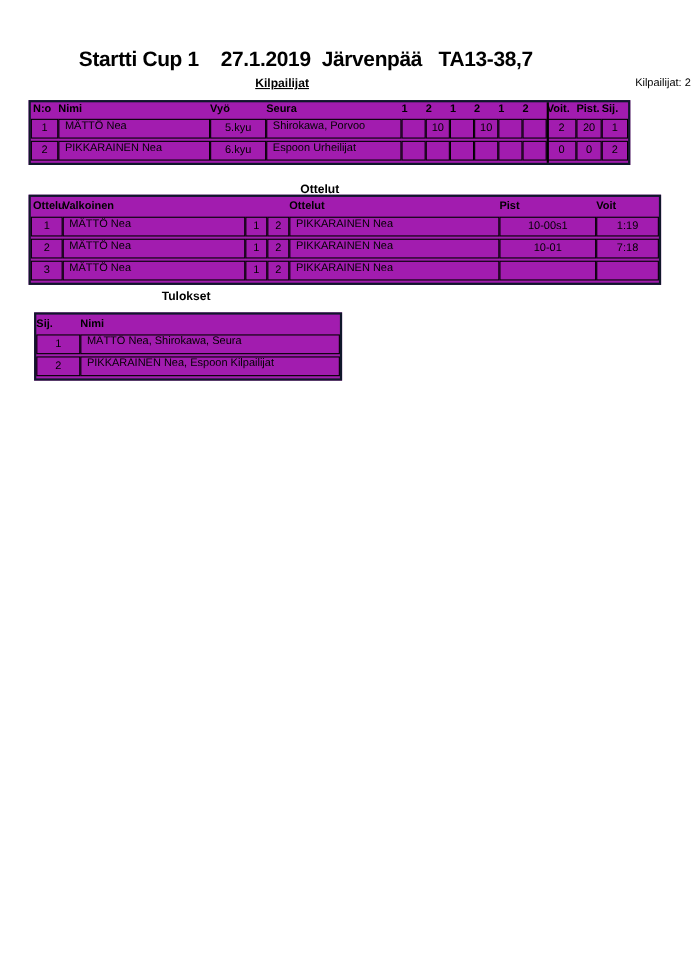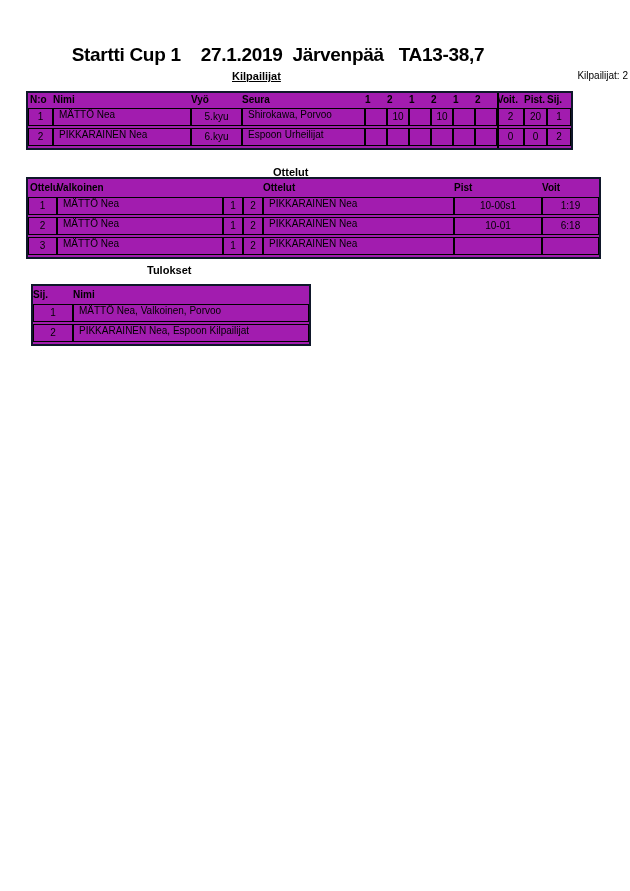--- a/index.html
+++ b/index.html
@@ -173,21 +173,21 @@
           <td class="c">10-00s1</td>
           <td class="c">1:19</td>
         </tr>
         <tr>
           <td class="c">2</td>
           <td>MÄTTÖ Nea</td>
           <td class="c">1</td>
           <td class="c">2</td>
           <td>PIKKARAINEN Nea</td>
           <td class="c">10-01</td>
-          <td class="c">6:18</td>
+          <td class="c">7:18</td>
         </tr>
         <tr>
           <td class="c">3</td>
           <td>MÄTTÖ Nea</td>
           <td class="c">1</td>
           <td class="c">2</td>
           <td>PIKKARAINEN Nea</td>
           <td class="c"></td>
           <td class="c"></td>
         </tr>
@@ -203,21 +203,21 @@
       <span class="th" style="width:236px">Nimi</span>
     </div>
     <table class="grid">
       <colgroup>
         <col style="width:40px">
           <col>
       </colgroup>
       <tbody>
         <tr>
           <td class="c">1</td>
-          <td>MÄTTÖ Nea, Valkoinen, Porvoo</td>
+          <td>MÄTTÖ Nea, Shirokawa, Seura</td>
         </tr>
         <tr>
           <td class="c">2</td>
           <td>PIKKARAINEN Nea, Espoon Kilpailijat</td>
         </tr>
       </tbody>
     </table>
   </div>
 
 </div>

